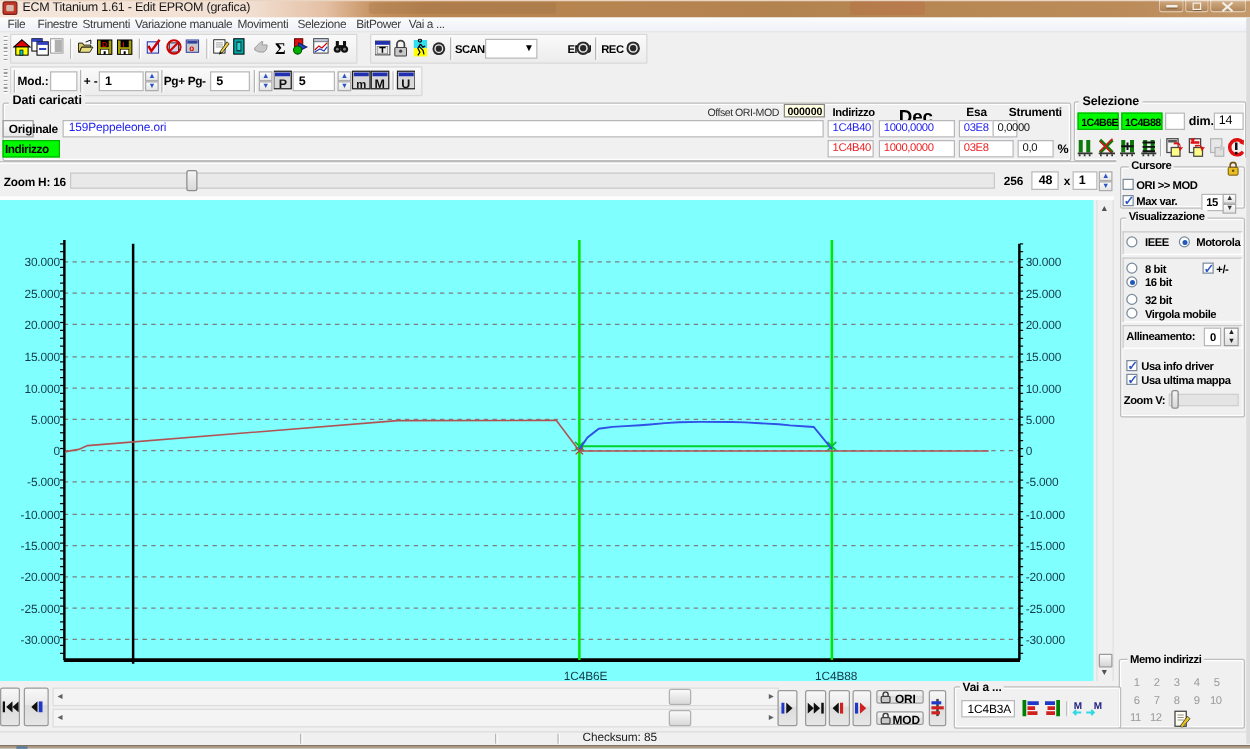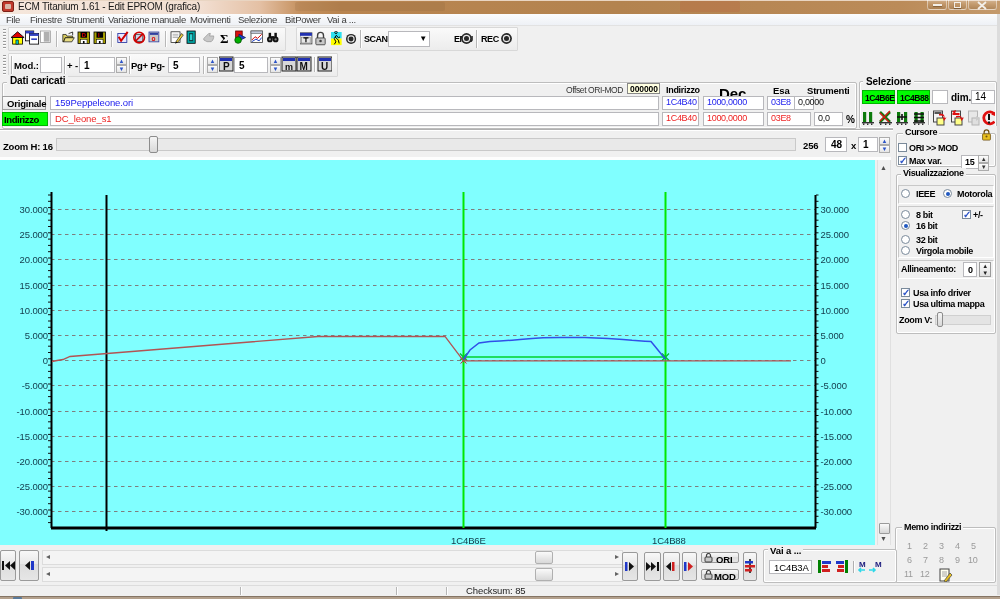--- a/index.html
+++ b/index.html
@@ -280,44 +280,41 @@
   <div class="abs b" style="left:863px;top:-2px;background:#f0f0f0;padding:0 3px;">Selezione</div>
   <div class="abs" style="left:566px;top:7px;color:#333;font-size:8.5px;letter-spacing:-0.4px;">Offset ORI-MOD</div>
   <div class="abs" style="left:627px;top:5px;width:33px;height:11px;background:#ffffe1;border:1px solid #888;">
       <span class="abs b" style="left:2px;top:0px;font-size:8.5px;letter-spacing:-0.1px;">000000</span>
     </div>
   <div class="abs b" style="left:666px;top:7px;font-size:9px;letter-spacing:-0.3px;">Indirizzo</div>
   <div class="abs b" style="left:719px;top:7px;font-size:15px;">Dec</div>
   <div class="abs b" style="left:773px;top:7px;font-size:9.5px;">Esa</div>
   <div class="abs b" style="left:807px;top:7px;font-size:9.5px;letter-spacing:-0.2px;">Strumenti</div>
 
-  <div class="abs" style="left:2px;top:18px;width:44px;height:14px;background:linear-gradient(#fcfcfc,#e8e8e8);border:1px solid #a0a0a0;">
+  <div class="abs" style="left:2px;top:18px;width:25px;height:14px;background:linear-gradient(#fcfcfc,#e8e8e8);border:1px solid #a0a0a0;">
       <span class="abs b" style="left:4px;top:1px;font-size:9.5px;letter-spacing:-0.2px;">Originale</span>
     </div>
   <div class="field" style="left:50px;top:18px;width:609px;height:14px;">
       <span class="abs" style="left:4px;top:0px;color:#2222ee;font-size:9.5px;">159Peppeleone.ori</span>
     </div>
   <div class="field" style="left:662px;top:18px;width:37px;height:14px;">
       <span class="abs" style="left:3px;top:0px;color:#2222ee;font-size:9px;letter-spacing:-0.3px;">1C4B40</span>
     </div>
   <div class="field" style="left:703px;top:18px;width:61px;height:14px;">
       <span class="abs" style="left:3px;top:0px;color:#2222ee;font-size:9px;letter-spacing:-0.3px;">1000,0000</span>
     </div>
   <div class="field" style="left:767px;top:18px;width:44px;height:14px;">
       <span class="abs" style="left:3px;top:0px;color:#2222ee;font-size:9px;letter-spacing:-0.3px;">03E8</span>
     </div>
   <div class="field" style="left:794px;top:18px;width:20px;height:14px;">
       <span class="abs" style="left:3px;top:0px;color:#111;font-size:9px;letter-spacing:-0.3px;">0,0000</span>
     </div>
 
   <div class="abs" style="left:2px;top:34px;width:46px;height:14px;background:#00fb00;border:1px solid #00b400;">
       <span class="abs b" style="left:1px;top:1px;font-size:9.5px;letter-spacing:-0.4px;">Indirizzo</span>
-    </div>
-  <div class="field" style="left:50px;top:34px;width:609px;height:14px;">
-      <span class="abs" style="left:4px;top:0px;color:#ee2222;font-size:9.5px;">DC_leone_s1</span>
     </div>
   <div class="field" style="left:662px;top:34px;width:37px;height:14px;">
       <span class="abs" style="left:3px;top:0px;color:#ee2222;font-size:9px;letter-spacing:-0.3px;">1C4B40</span>
     </div>
   <div class="field" style="left:703px;top:34px;width:61px;height:14px;">
       <span class="abs" style="left:3px;top:0px;color:#ee2222;font-size:9px;letter-spacing:-0.3px;">1000,0000</span>
     </div>
   <div class="field" style="left:767px;top:34px;width:44px;height:14px;">
       <span class="abs" style="left:3px;top:0px;color:#ee2222;font-size:9px;letter-spacing:-0.3px;">03E8</span>
     </div>

